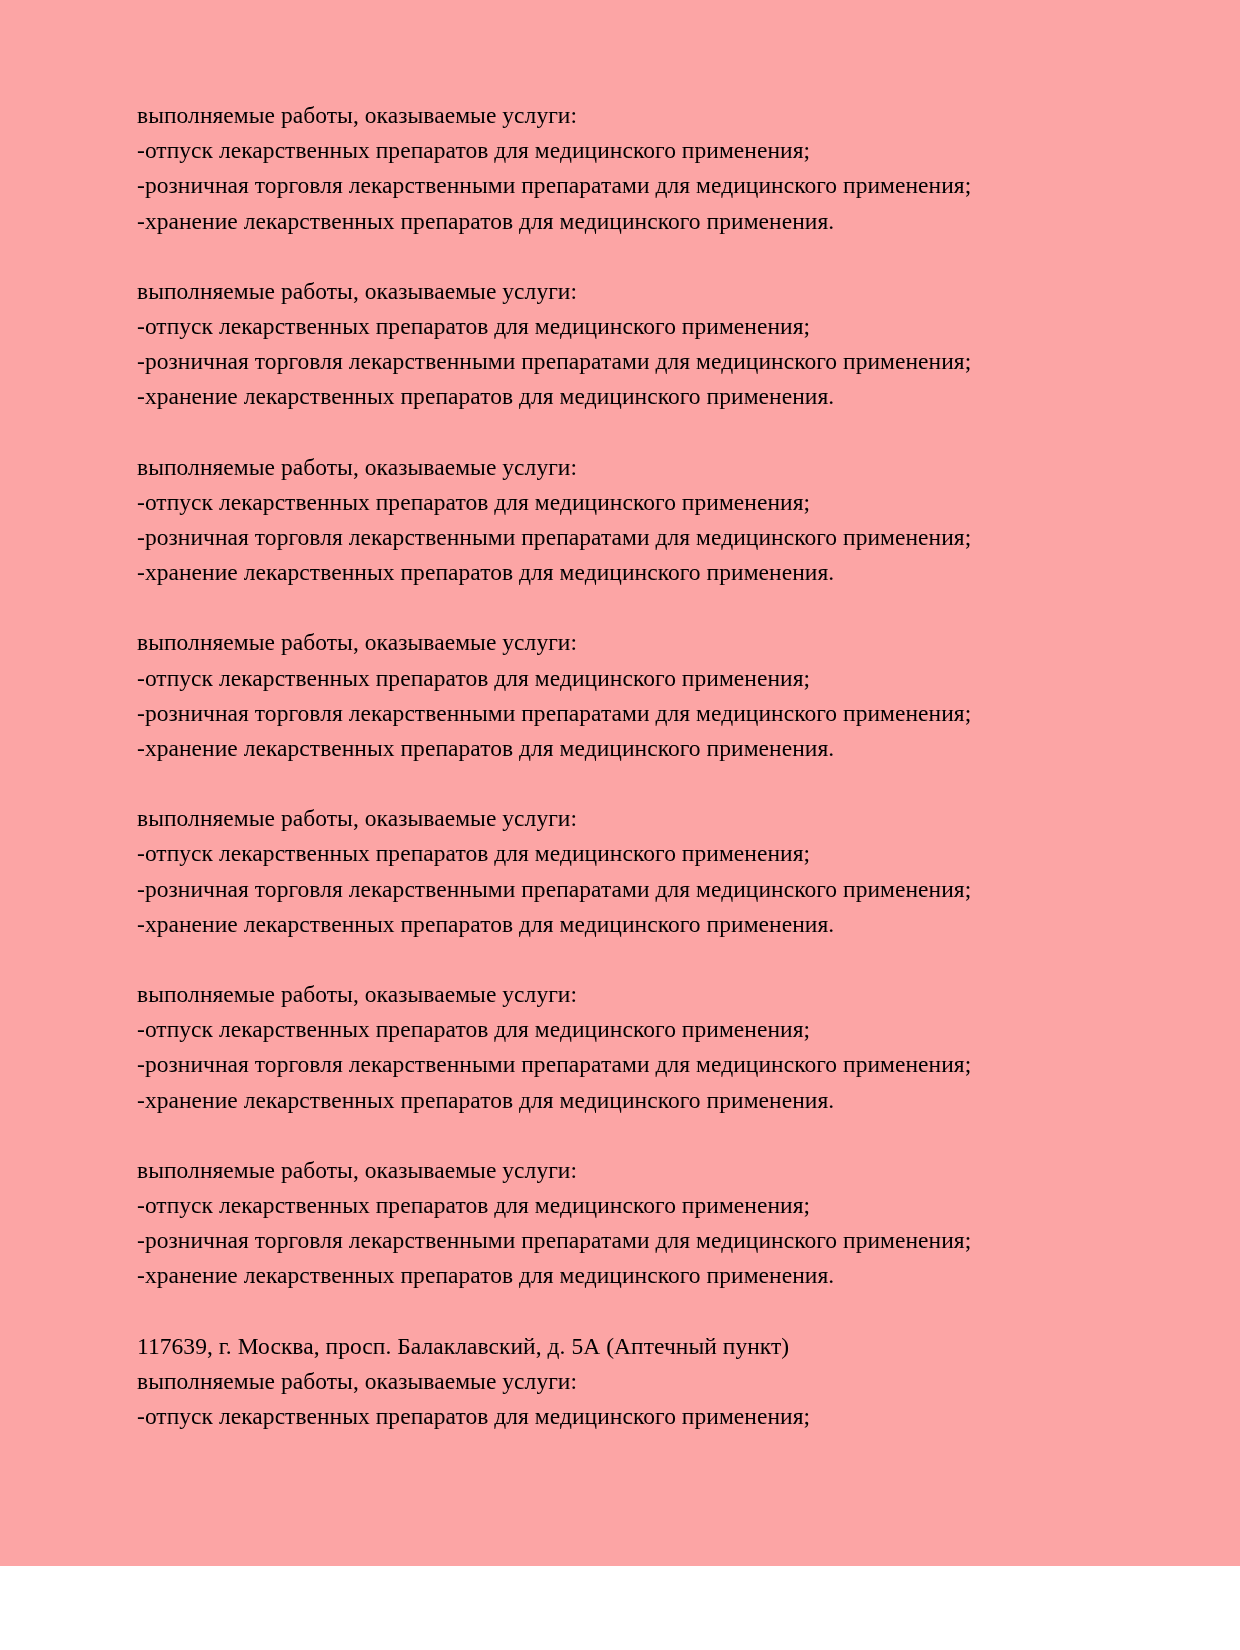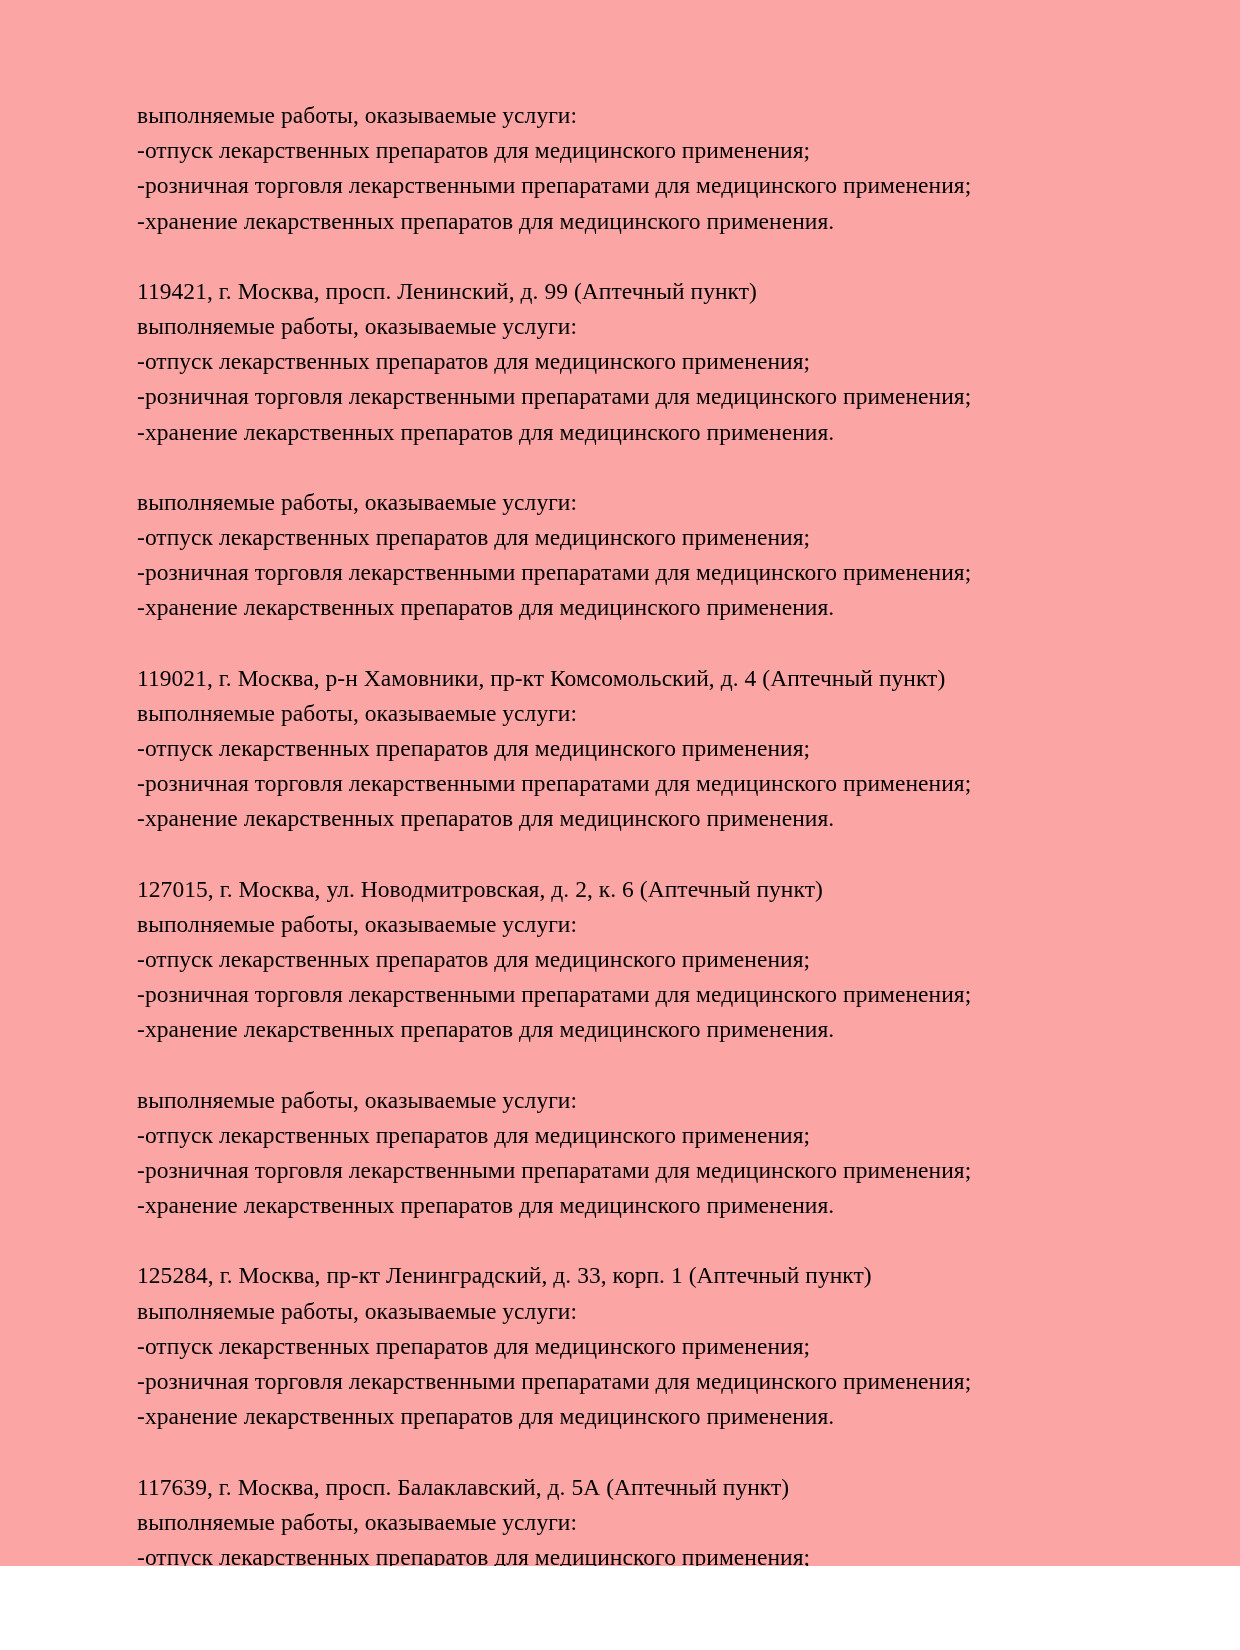--- a/index.html
+++ b/index.html
@@ -48,54 +48,50 @@
 
 <div class="page">
   <div class="content" id="doc-body">
       <div class="block">
         <div class="doc-line">выполняемые работы, оказываемые услуги:</div>
         <div class="doc-line">-отпуск лекарственных препаратов для медицинского применения;</div>
         <div class="doc-line">-розничная торговля лекарственными препаратами для медицинского применения;</div>
         <div class="doc-line">-хранение лекарственных препаратов для медицинского применения.</div>
       </div>
       <div class="block">
-        <div class="doc-line addr-line">119421, г. Москва, просп. Ленинский, д. 99 (Аптечный пункт)</div>
         <div class="doc-line">выполняемые работы, оказываемые услуги:</div>
         <div class="doc-line">-отпуск лекарственных препаратов для медицинского применения;</div>
         <div class="doc-line">-розничная торговля лекарственными препаратами для медицинского применения;</div>
         <div class="doc-line">-хранение лекарственных препаратов для медицинского применения.</div>
       </div>
       <div class="block">
         <div class="doc-line">выполняемые работы, оказываемые услуги:</div>
         <div class="doc-line">-отпуск лекарственных препаратов для медицинского применения;</div>
         <div class="doc-line">-розничная торговля лекарственными препаратами для медицинского применения;</div>
         <div class="doc-line">-хранение лекарственных препаратов для медицинского применения.</div>
       </div>
       <div class="block">
-        <div class="doc-line addr-line">119021, г. Москва, р-н Хамовники, пр-кт Комсомольский, д. 4 (Аптечный пункт)</div>
-        <div class="doc-line">выполняемые работы, оказываемые услуги:</div>
-        <div class="doc-line">-отпуск лекарственных препаратов для медицинского применения;</div>
-        <div class="doc-line">-розничная торговля лекарственными препаратами для медицинского применения;</div>
-        <div class="doc-line">-хранение лекарственных препаратов для медицинского применения.</div>
-      </div>
-      <div class="block">
-        <div class="doc-line addr-line">127015, г. Москва, ул. Новодмитровская, д. 2, к. 6 (Аптечный пункт)</div>
         <div class="doc-line">выполняемые работы, оказываемые услуги:</div>
         <div class="doc-line">-отпуск лекарственных препаратов для медицинского применения;</div>
         <div class="doc-line">-розничная торговля лекарственными препаратами для медицинского применения;</div>
         <div class="doc-line">-хранение лекарственных препаратов для медицинского применения.</div>
       </div>
       <div class="block">
         <div class="doc-line">выполняемые работы, оказываемые услуги:</div>
         <div class="doc-line">-отпуск лекарственных препаратов для медицинского применения;</div>
         <div class="doc-line">-розничная торговля лекарственными препаратами для медицинского применения;</div>
         <div class="doc-line">-хранение лекарственных препаратов для медицинского применения.</div>
       </div>
       <div class="block">
-        <div class="doc-line addr-line">125284, г. Москва, пр-кт Ленинградский, д. 33, корп. 1 (Аптечный пункт)</div>
+        <div class="doc-line">выполняемые работы, оказываемые услуги:</div>
+        <div class="doc-line">-отпуск лекарственных препаратов для медицинского применения;</div>
+        <div class="doc-line">-розничная торговля лекарственными препаратами для медицинского применения;</div>
+        <div class="doc-line">-хранение лекарственных препаратов для медицинского применения.</div>
+      </div>
+      <div class="block">
         <div class="doc-line">выполняемые работы, оказываемые услуги:</div>
         <div class="doc-line">-отпуск лекарственных препаратов для медицинского применения;</div>
         <div class="doc-line">-розничная торговля лекарственными препаратами для медицинского применения;</div>
         <div class="doc-line">-хранение лекарственных препаратов для медицинского применения.</div>
       </div>
       <div class="block">
         <div class="doc-line addr-line">117639, г. Москва, просп. Балаклавский, д. 5А (Аптечный пункт)</div>
         <div class="doc-line">выполняемые работы, оказываемые услуги:</div>
         <div class="doc-line">-отпуск лекарственных препаратов для медицинского применения;</div>
       </div>

